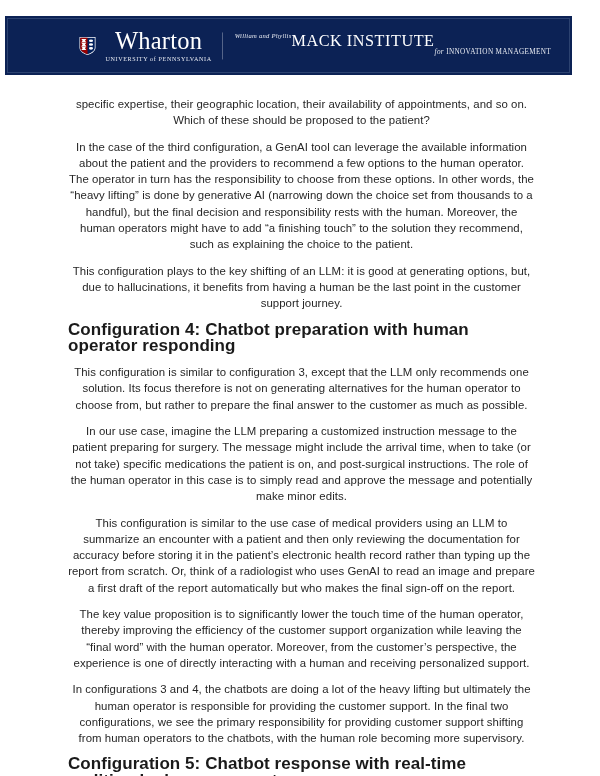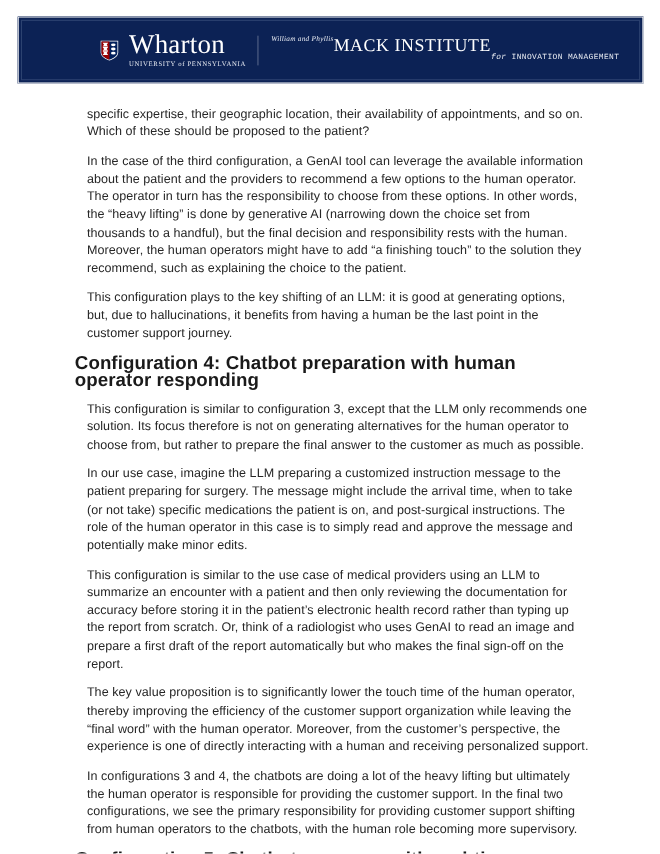--- a/index.html
+++ b/index.html
@@ -20,27 +20,28 @@
   .page {
     position: relative;
     width: 600px;
     height: 776px;
     background: #ffffff;
   }
 
   
   .header-banner {
     position: absolute;
-    left: 16px;
+    left: 4px;
     top: 15px;
     width: 569px;
     height: 61px;
     background: #0c2255;
     box-sizing: border-box;
     box-shadow: 0 0 0 1px #ffffff inset;
+    text-align: center;
   }
   .header-banner::after {
     content: "";
     position: absolute;
     left: 3px;
     top: 3px;
     right: 3px;
     bottom: 3px;
     border: 1px solid #2c4270;
     pointer-events: none;
@@ -110,45 +111,45 @@
   }
   .mack-main {
     font-family: "Liberation Serif", serif;
     font-size: 16.2px;
     letter-spacing: 0.55px;
     color: #ffffff;
     line-height: 1;
     white-space: nowrap;
   }
   .mack-bottom {
-    font-family: Liberation Mono, monospace;
+    font-family: Liberation Serif, serif;
     font-size: 7.2px;
     letter-spacing: 0.35px;
     color: #e9ecf3;
     white-space: nowrap;
     margin-top: 16px;
   }
   .mack-bottom .ital {
     font-style: italic;
   }
 
   
   .content {
     position: absolute;
     left: 68px;
     top: 96px;
     width: 467px;
   }
 
   p.para {
-    margin: 0 0 10px 11px;
+    margin: 0 0 10px 0;
     font-size: 11.4px;
     line-height: 16.3px;
     color: #262626;
-    text-align: left;
+    text-align: center;
     letter-spacing: 0.005em;
   }
   p.para:last-child {
     margin-bottom: 0;
   }
   p.heading {
     margin: 0 0 10px 0;
     font-size: 17px;
     line-height: 16.3px;
     font-weight: bold;

